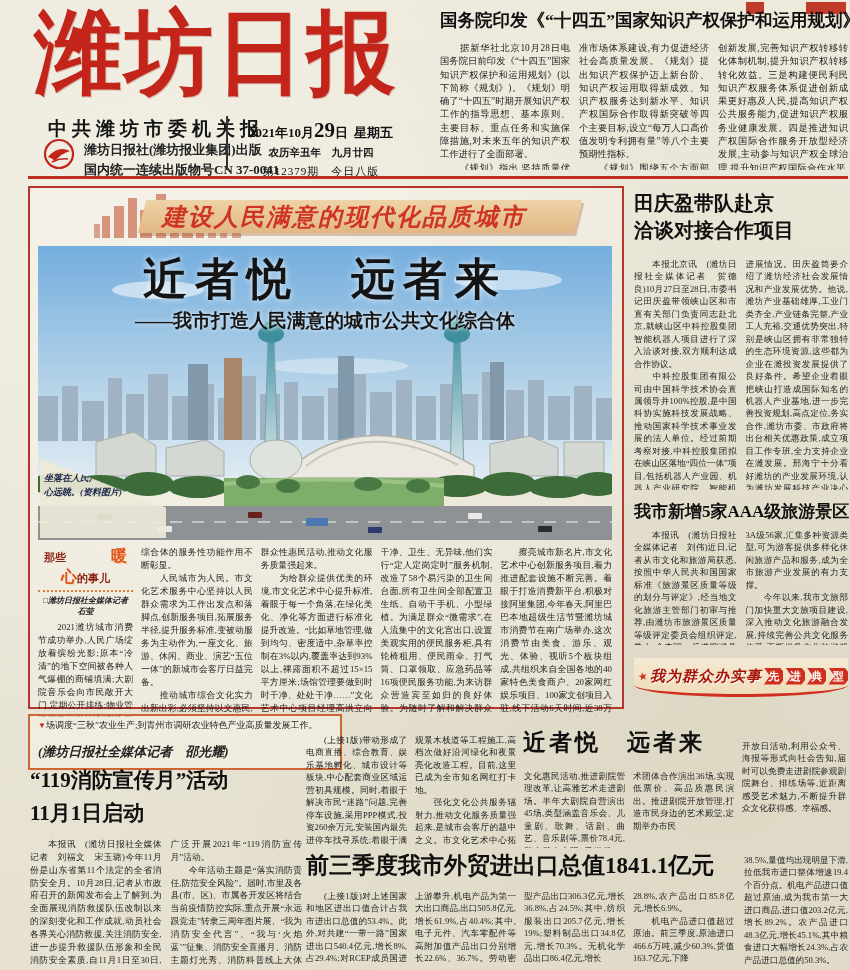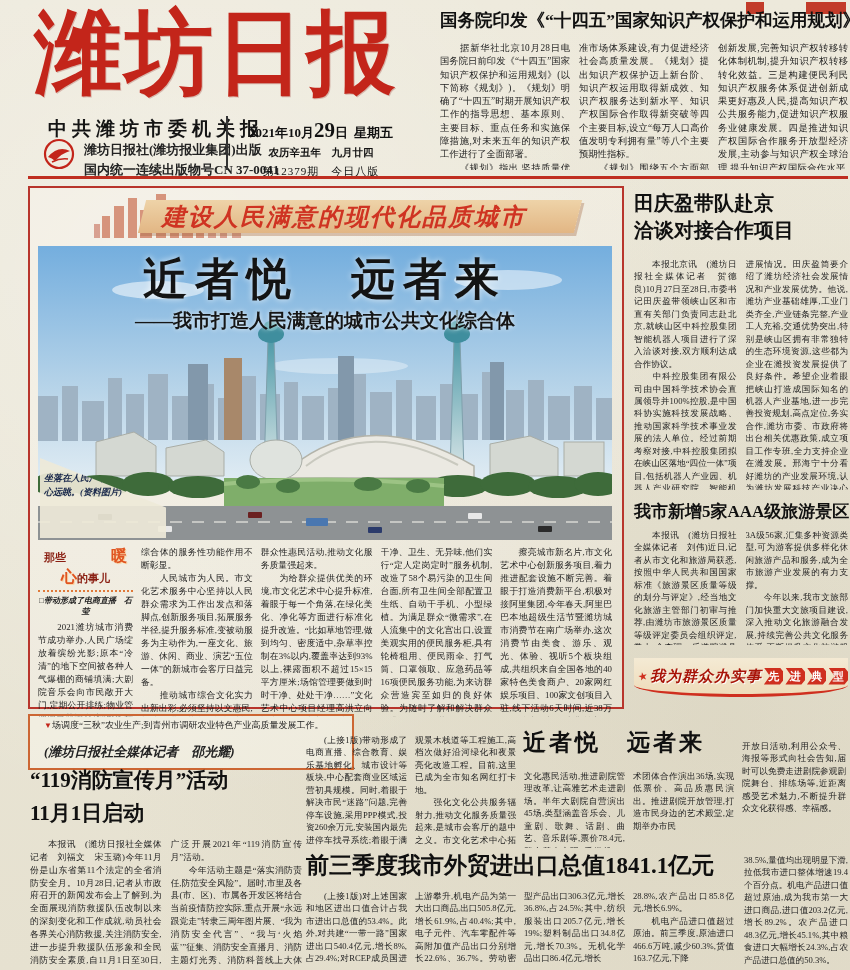--- a/index.html
+++ b/index.html
@@ -78,21 +78,21 @@
     border-radius:0 0 50% 50%/0 0 12px 12px;padding-left:4px;
     font-family:"Liberation Sans","DejaVu Sans",sans-serif;}
   .sb-star{color:#cf2f1f;font-size:11px;margin-right:2px;transform:rotate(-12deg);}
   .sb-label{font-size:15px;font-weight:900;font-style:italic;color:#a81408;letter-spacing:1px;
     text-shadow:1px 1px 0 rgba(255,255,255,.85);white-space:nowrap;}
   .chev{display:inline-block;width:23px;height:17px;margin-left:2px;background:#cf2f1f;color:#fff;
     clip-path:polygon(0 0,16px 0,23px 50%,16px 100%,0 100%,6px 50%);
     font-size:11px;font-weight:bold;line-height:17px;text-align:center;}
 
   
-  .tailbox{left:28px;top:714px;width:294px;height:46px;border:2px solid #cc6633;padding:3px 14px;
+  .tailbox{left:28px;top:714px;width:294px;height:46px;border:2px solid #cc6633;padding:3px 8px;
     font-size:9px;line-height:1.5;background:rgba(250,247,238,.5);color:#232323;}
   .tail2{text-align:left;font-weight:bold;font-style:italic;font-size:13px;margin-top:9px;}
   .tail-mark{color:#c3251a;font-size:8px;}
   .fire{left:30px;top:764px;width:272px;}
   .f-h{text-align:left;font-size:21px;font-weight:900;line-height:1.55;color:#101010;}
   .f-cols{display:flex;gap:9px;margin-top:9px;height:128px;overflow:hidden;}
   .f-col{flex:1;font-size:8.8px;line-height:1.46;}
   .mcol{width:101px;font-size:8.6px;line-height:1.45;}
   .cont-h{left:498px;top:727px;width:232px;text-align:center;font-size:23px;font-weight:900;
     letter-spacing:3px;color:#101010;}
@@ -271,21 +271,21 @@
       <div class="ph-h">近者悦　远者来</div>
       <div class="ph-sub">——我市打造人民满意的城市公共文化综合体</div>
       <div class="ph-cap">坐落在人民广场的文化艺术中心远眺。(资料图片)</div>
     </div>
 
     <div class="mcols">
       <div>
         <div class="warm-tag">
           <span class="wt1">那些</span><span class="wt2">暖心</span><span class="wt3">的事儿</span>
         </div>
-        <div class="warm-by">□带动形成了电商直播　石莹</div>
+        <div class="warm-by">□潍坊日报社全媒体记者　石莹</div>
         <div class="jcol2" style="height:96px;">　　2021潍坊城市消费节成功举办,人民广场绽放着缤纷光影;原本“冷清”的地下空间被各种人气爆棚的商铺填满;大剧院音乐会向市民敞开大门,定期公开排练;物业管理项目获评全省“服务标杆”项目……近者悦,远者来。截至今年9月底,市文化艺术中心到访人员达250万人,比去年同期增长598%,城市公共文化</div>
       </div>
       <div class="jcol2">综合体的服务性功能作用不断彰显。
 　　人民城市为人民。市文化艺术服务中心坚持以人民群众需求为工作出发点和落脚点,创新服务项目,拓展服务半径,提升服务标准,变被动服务为主动作为,一座文化、旅游、休闲、商业、演艺“五位一体”的新城市会客厅日益完备。
 　　推动城市综合文化实力出新出彩,必须坚持以文惠民,加快推进公共文化设施建设,办好</div>
       <div class="jcol2">群众性惠民活动,推动文化服务质量强起来。
 　　为给群众提供优美的环境,市文化艺术中心提升标准,着眼于每一个角落,在绿化美化、净化等方面进行标准化提升改造。“比如草地管理,做到均匀、密度适中,杂草率控制在3%以内,覆盖率达到93%以上,裸露面积不超过15×15平方厘米;场馆管理要做到时时干净、处处干净……”文化艺术中心项目经理高洪立向记者介绍。为实现厕所</div>
       <div class="jcol2">干净、卫生、无异味,他们实行“定人定岗定时”服务机制,改造了58个易污染的卫生间台面,所有卫生间全部配置卫生纸、自动干手机、小型绿植。为满足群众“微需求”,在人流集中的文化宫出口,设置美观实用的便民服务柜,具有轮椅租用、便民雨伞、打气筒、口罩领取、应急药品等16项便民服务功能,为来访群众营造宾至如归的良好体验。为随时了解和解决群众需求,在园区显著位置张贴海报公布电话,24小时不打烊,市民对中心工作有投诉或意见建议随时反映。
 　　从市民可见可感的小事做起,涓滴汇海,带来的是不断跃升的群众文化获得感。</div>
       <div class="jcol2">　　擦亮城市新名片,市文化艺术中心创新服务项目,着力推进配套设施不断完善。着眼于打造消费新平台,积极对接阿里集团,今年春天,阿里巴巴本地超级生活节暨潍坊城市消费节在南广场举办,这次消费节由美食、游乐、观光、体验、视听5个板块组成,共组织来自全国各地的40家特色美食商户、20家网红娱乐项目、100家文创项目入驻,线下活动6天时间,近38万人次参与,线下消费总额约160万元,带动线上消费约1200万元。着眼于完善服务新业态,加快商业提升步伐,目前,地下商业区域全部完成装修和招引工作,引入东方启明星、超能星球、乐高3家上市公司品牌以及晨熙电子商务、七田阳光等14家知名企业入驻。(下转2版)</div>

